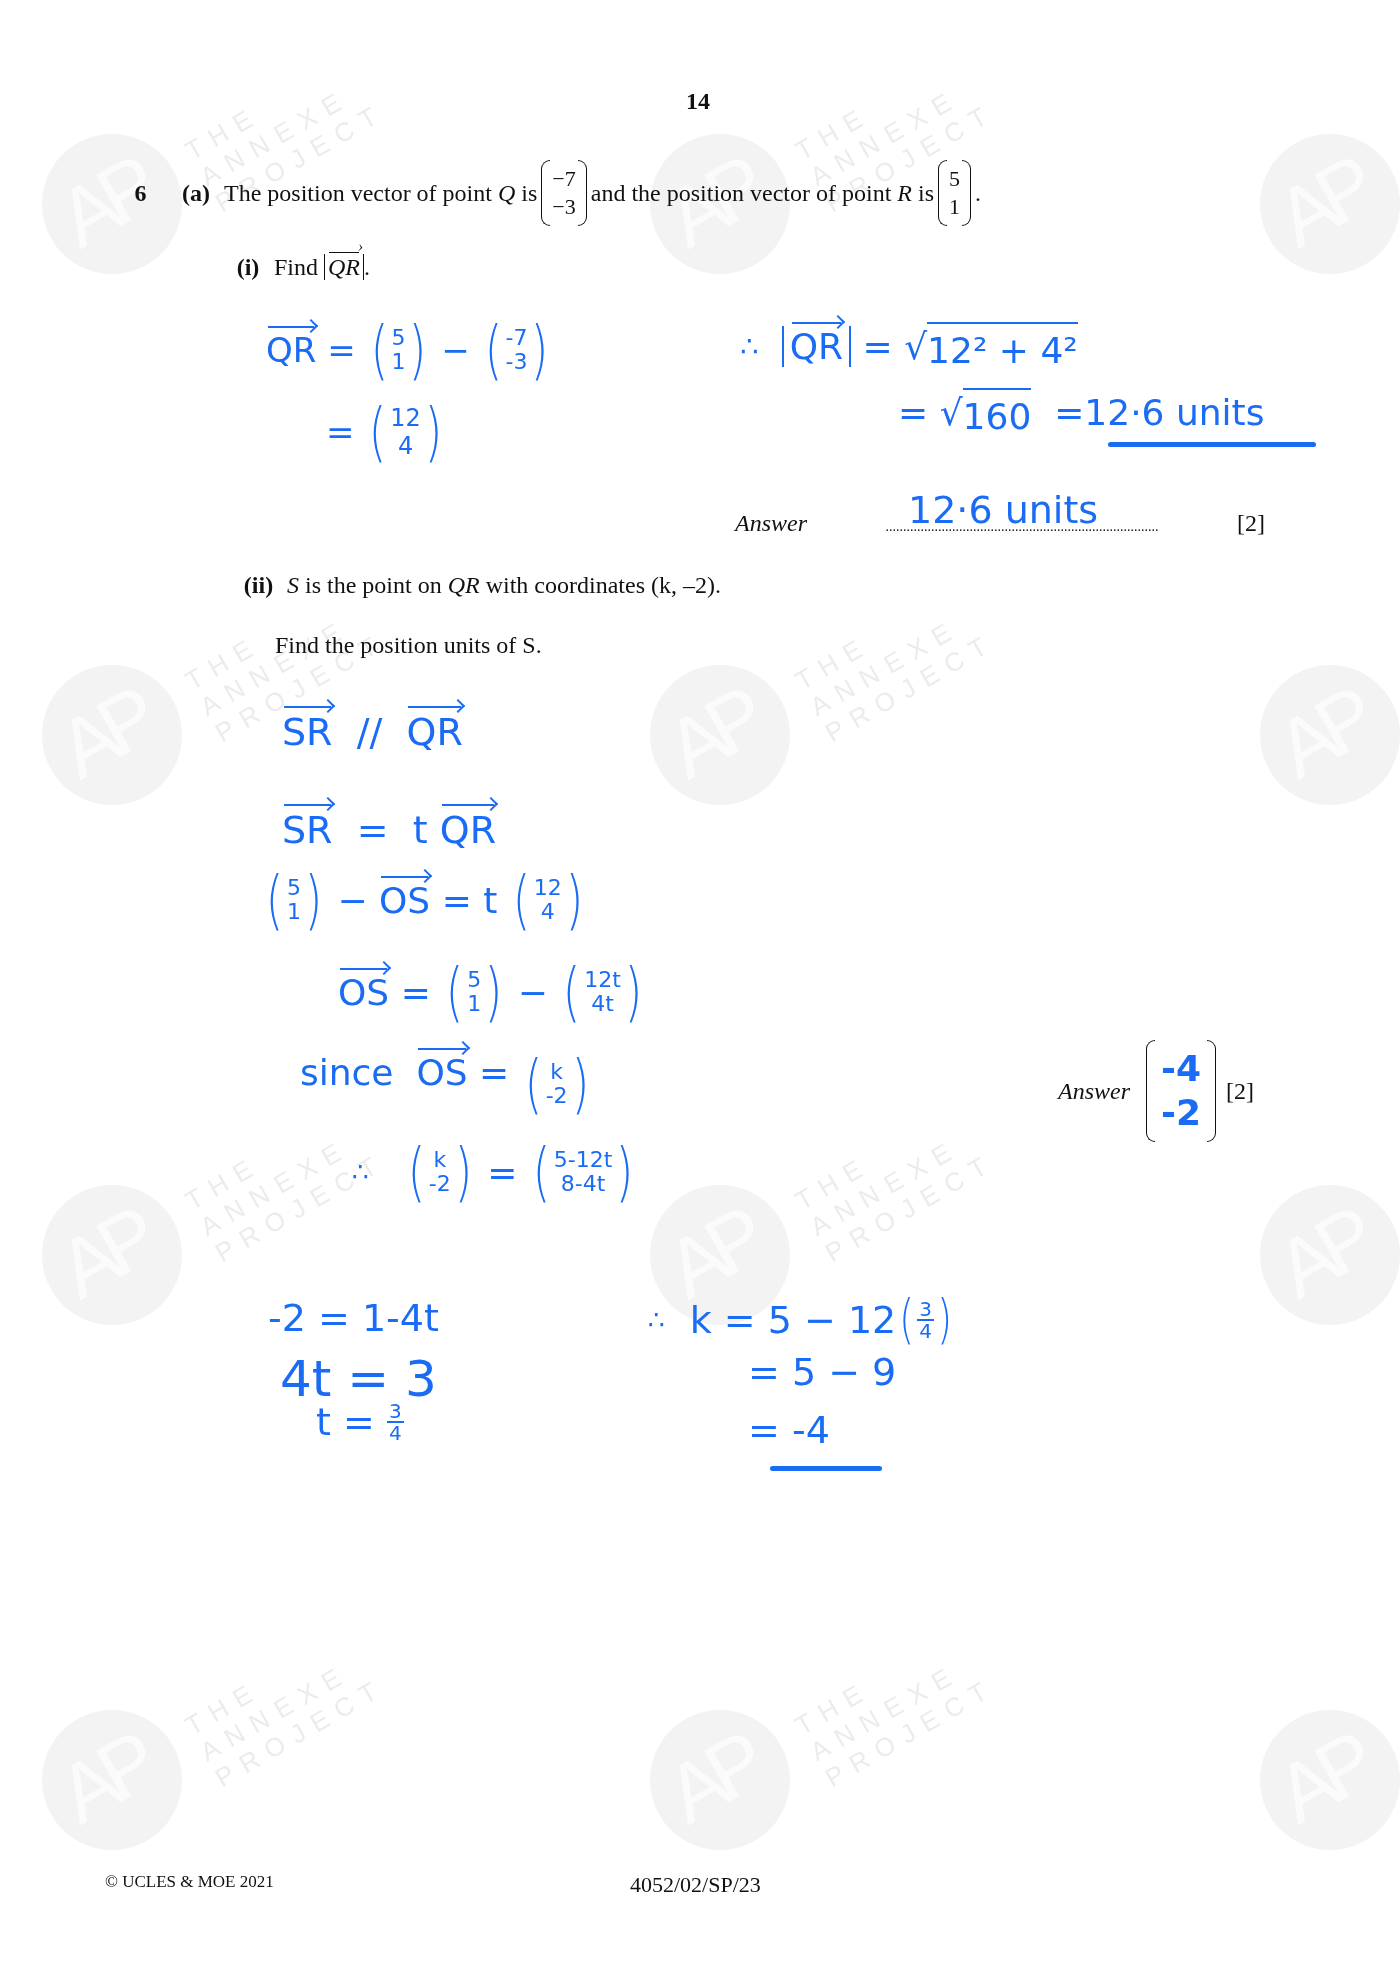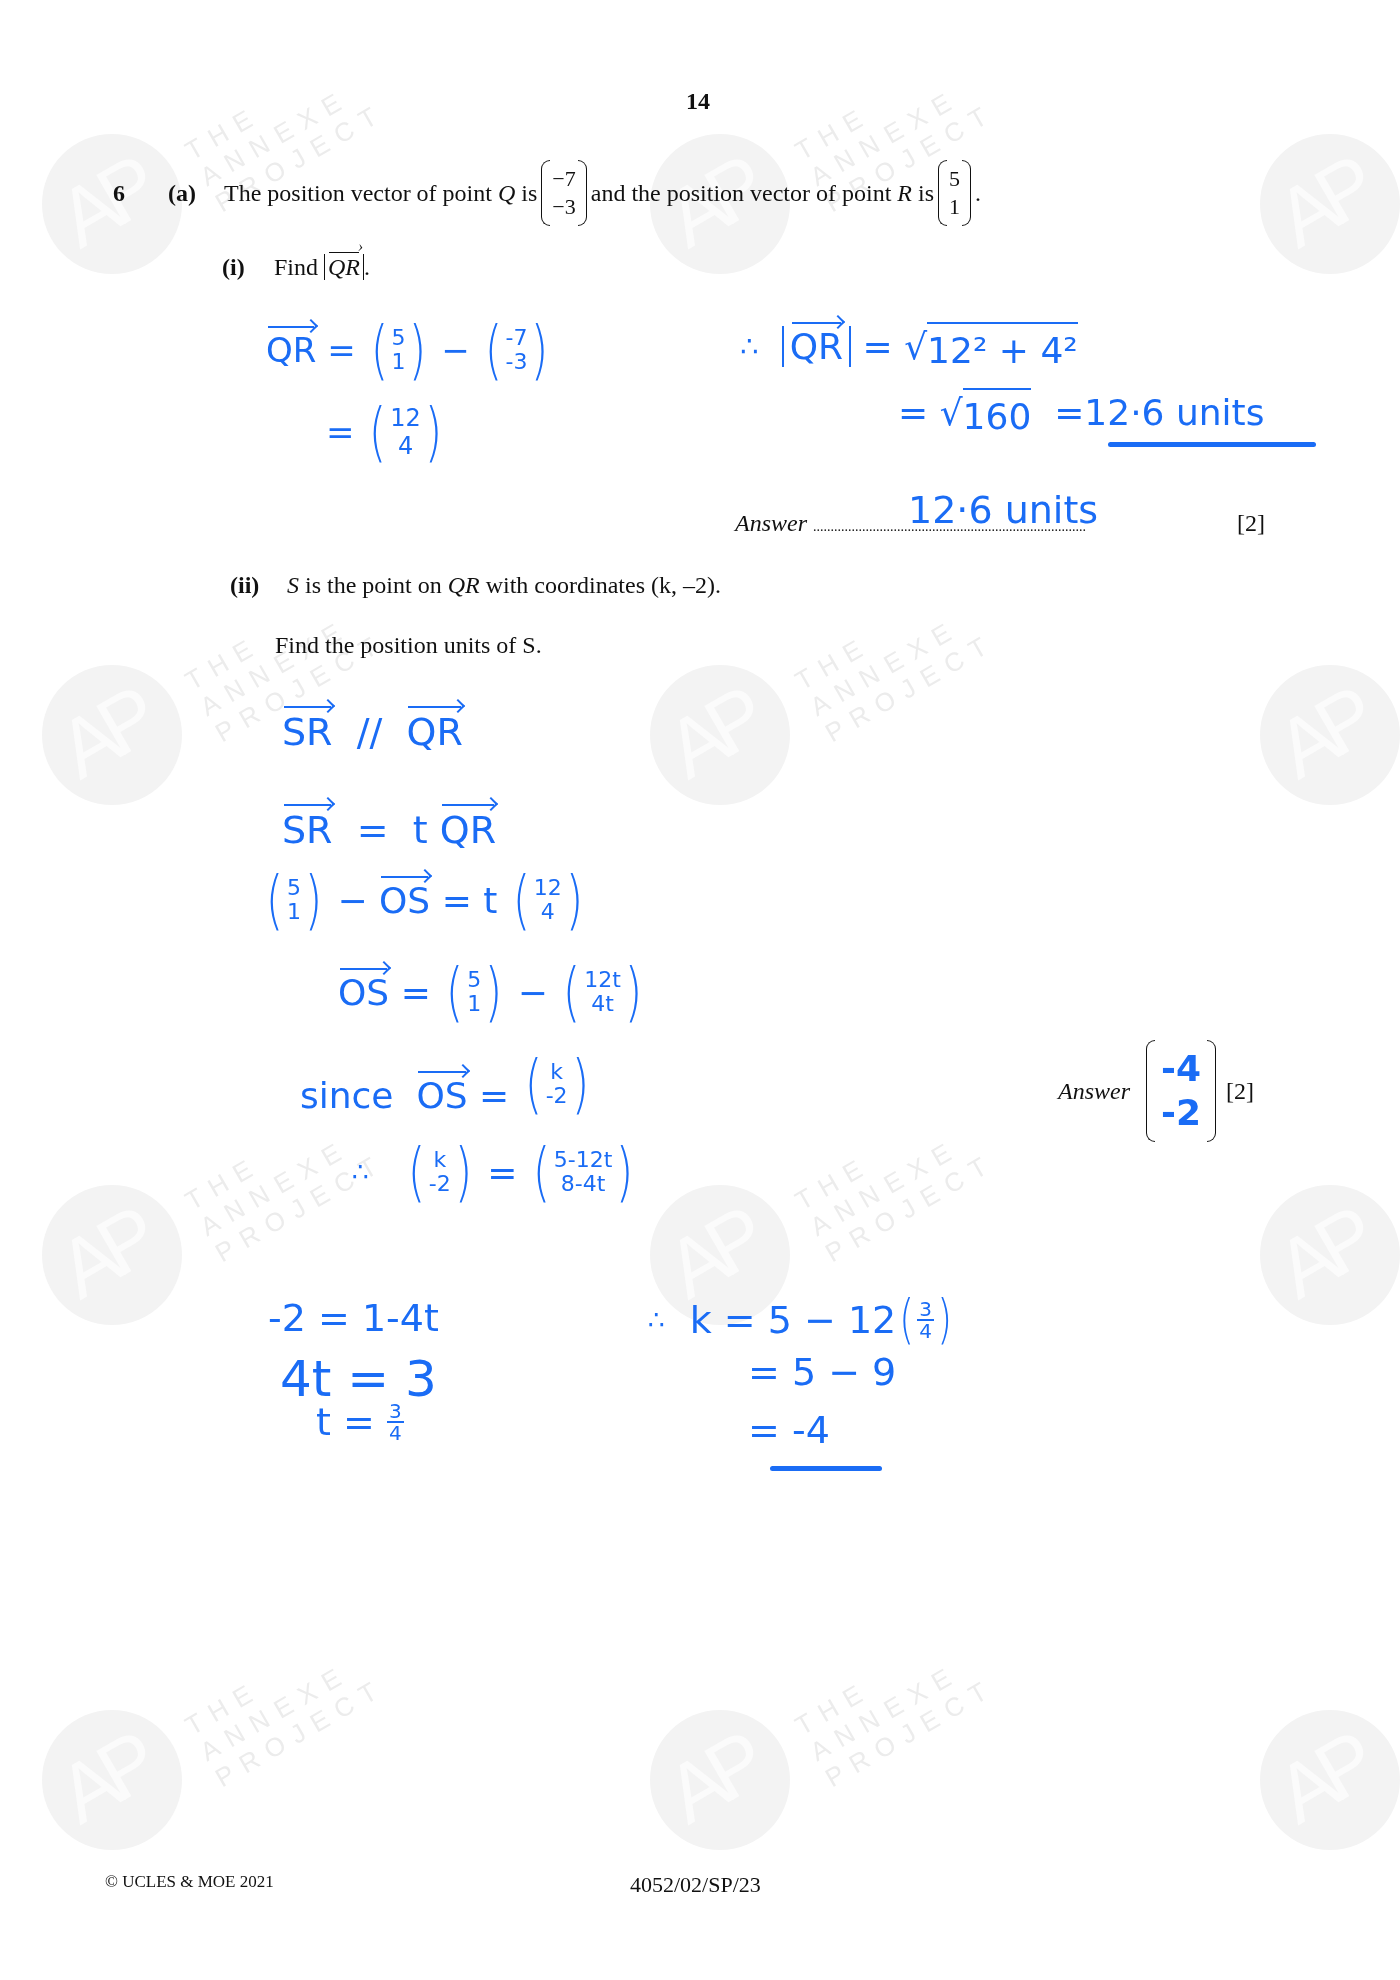--- a/index.html
+++ b/index.html
@@ -1,19 +1,19 @@
 <!DOCTYPE html>
 <html><head>
 <meta charset="utf-8">
 <style>
   html, body { margin:0; padding:0; background:#ffffff; }
   body { width:1400px; height:1980px; position:relative; overflow:hidden;
          font-family:"Liberation Serif", "DejaVu Serif", serif; color:#111; }
   .abs { position:absolute; }
-  .print { font-family:"Liberation Serif", serif; font-size:24px; color:#111; white-space:nowrap; }
+  .print { font-family:"Liberation Serif", serif; font-size:24px; color:#111; white-space:nowrap;text-align:center; }
   .bold { font-weight:bold; }
   .ital { font-style:italic; }
   .hand { font-family:"DejaVu Sans", "Liberation Sans", sans-serif; color:#1a6cf5; white-space:nowrap; font-weight:500; }
 
   
   .wm { position:absolute; width:140px; height:140px; border-radius:50%; background:#f3f3f3; }
   .wm-ap { position:absolute; left:18px; top:22px; font-family:"Liberation Sans", sans-serif; font-size:82px; color:#fbfbfb; transform:rotate(-30deg); letter-spacing:-10px; }
   .wm-text { position:absolute; font-family:"Liberation Sans", sans-serif; font-size:26px; letter-spacing:10px; color:#ececec; line-height:30px; transform:rotate(-30deg); transform-origin:left top; white-space:pre; }
 
   
@@ -239,21 +239,21 @@
   &nbsp;<span>−</span>&nbsp;
   <span class="hvec">
       <span class="par">(</span>
       <span class="cells">
         <span>12t</span>
         <span>4t</span>
       </span>
       <span class="par">)</span>
     </span>
 </div>
-<div class="abs hand" style="left:300px;top:1052px;font-size:36px;display:flex;align-items:flex-end;">
+<div class="abs hand" style="left:300px;top:1052px;font-size:36px;display:flex;align-items:flex-start;">
   <span>since</span>&nbsp;&nbsp;<span class="arrowtop">OS</span>&nbsp;<span>=</span>&nbsp;
   <span class="hvec">
       <span class="par">(</span>
       <span class="cells">
         <span>k</span>
         <span>-2</span>
       </span>
       <span class="par">)</span>
     </span>
 </div>

